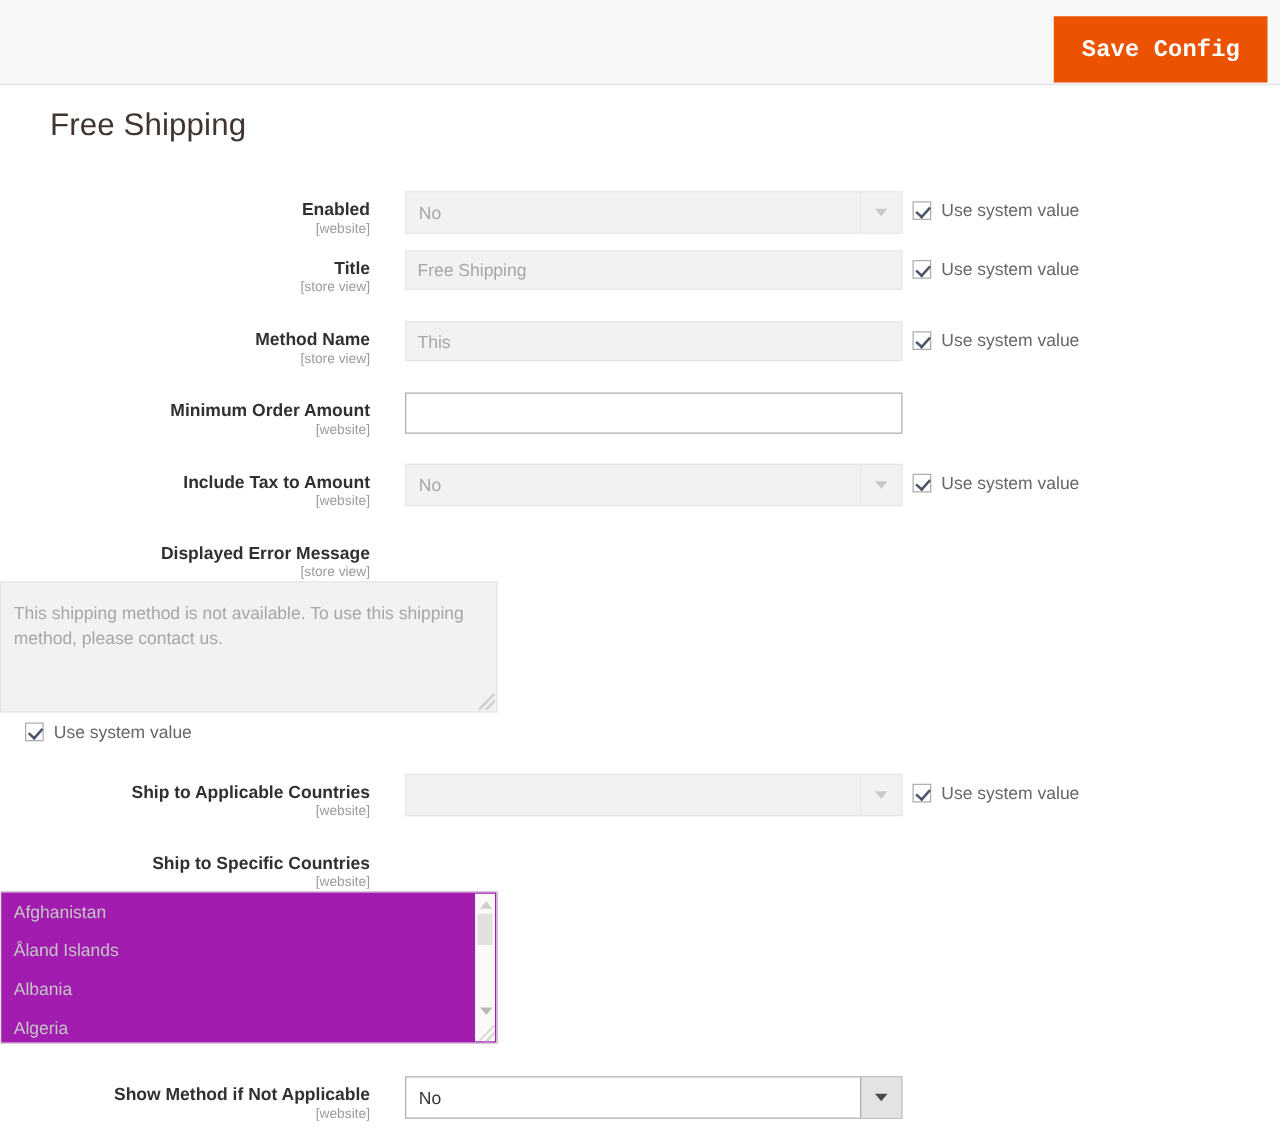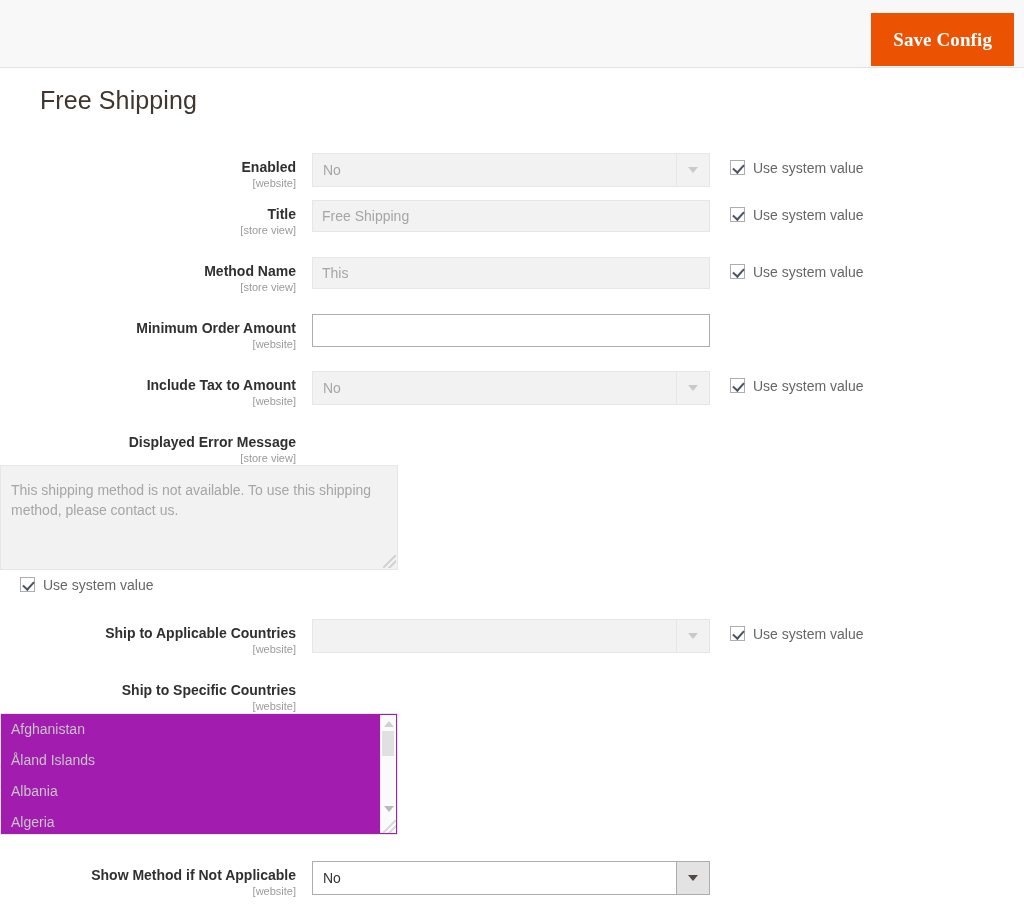--- a/index.html
+++ b/index.html
@@ -26,21 +26,21 @@
   }
   .save-config-button {
     position: absolute;
     right: 10px;
     top: 13px;
     height: 53px;
     padding: 0 22px;
     background: #eb5202;
     color: #ffffff;
     border: none;
-    font-family: Liberation Serif, serif;
+    font-family: Liberation Mono, monospace;
     font-size: 19px;
     font-weight: bold;
     letter-spacing: .1px;
     cursor: pointer;
     display: flex;
     align-items: center;
     justify-content: center;
   }
 
   
@@ -87,20 +87,21 @@
     width: 398px;
     position: relative;
   }
 
   
   .ctrl {
     box-sizing: border-box;
     width: 398px;
     font-family: "Liberation Sans", sans-serif;
     font-size: 14px;
+    margin-left: 12px;
   }
   .input-disabled {
     height: 32px;
     background: #f2f2f2;
     border: 1px solid #e6e6e6;
     color: #a6a6a6;
     padding: 0 9px;
     line-height: 30px;
   }
   .input-enabled {
@@ -244,21 +245,21 @@
     width: 13px;
     height: 13px;
     background:
       linear-gradient(135deg, transparent 0 44%, #dadada 44% 56%, transparent 56% 100%),
       linear-gradient(135deg, transparent 0 66%, #dadada 66% 78%, transparent 78% 100%);
   }
 
   
   .system-value {
     display: flex;
-    align-items: flex-start;
+    align-items: flex-end;
     margin-left: 20px;
     padding-top: 7px;
   }
   .checkbox {
     position: relative;
     width: 15px;
     height: 15px;
     box-sizing: border-box;
     background: #ffffff;
     border: 1px solid #adadad;

